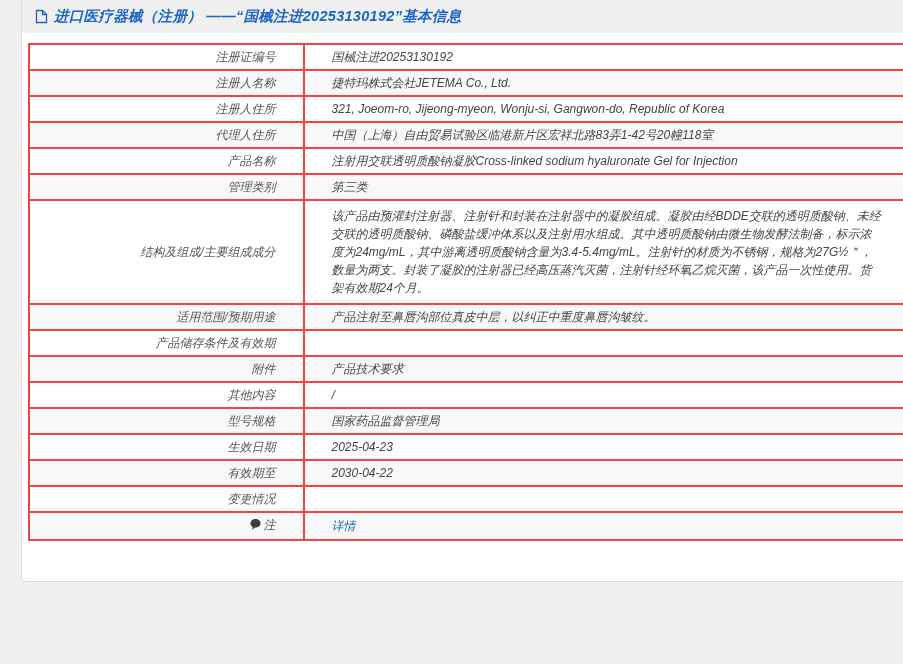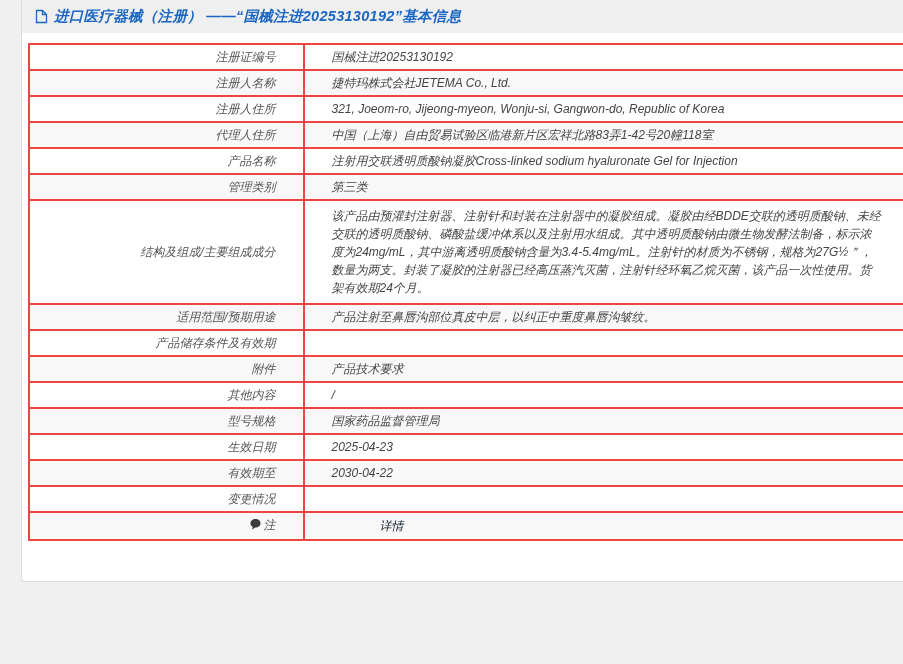--- a/index.html
+++ b/index.html
@@ -49,24 +49,23 @@
   .info-table tr:nth-child(even){background:#f8f8f8;}
   td.label{
     width:219px;
     text-align:right;
     color:#555555;
   }
   td.value{color:#444444;}
   td.value.multiline{line-height:18px;padding-top:6px;padding-bottom:6px;}
   .note-icon{display:inline-block;vertical-align:-2px;margin-right:3px;}
   a.details-link{
-    color:#0f172a;
+    color:#0369a1;
     text-decoration:none;
     cursor:pointer;
-    margin-left:48px;
   }
 </style>
 </head>
 <body>
 
 <div class="card">
 
   <div class="header-bar">
     <span class="doc-icon">
       <svg width="13" height="15" viewBox="0 0 13 15">

